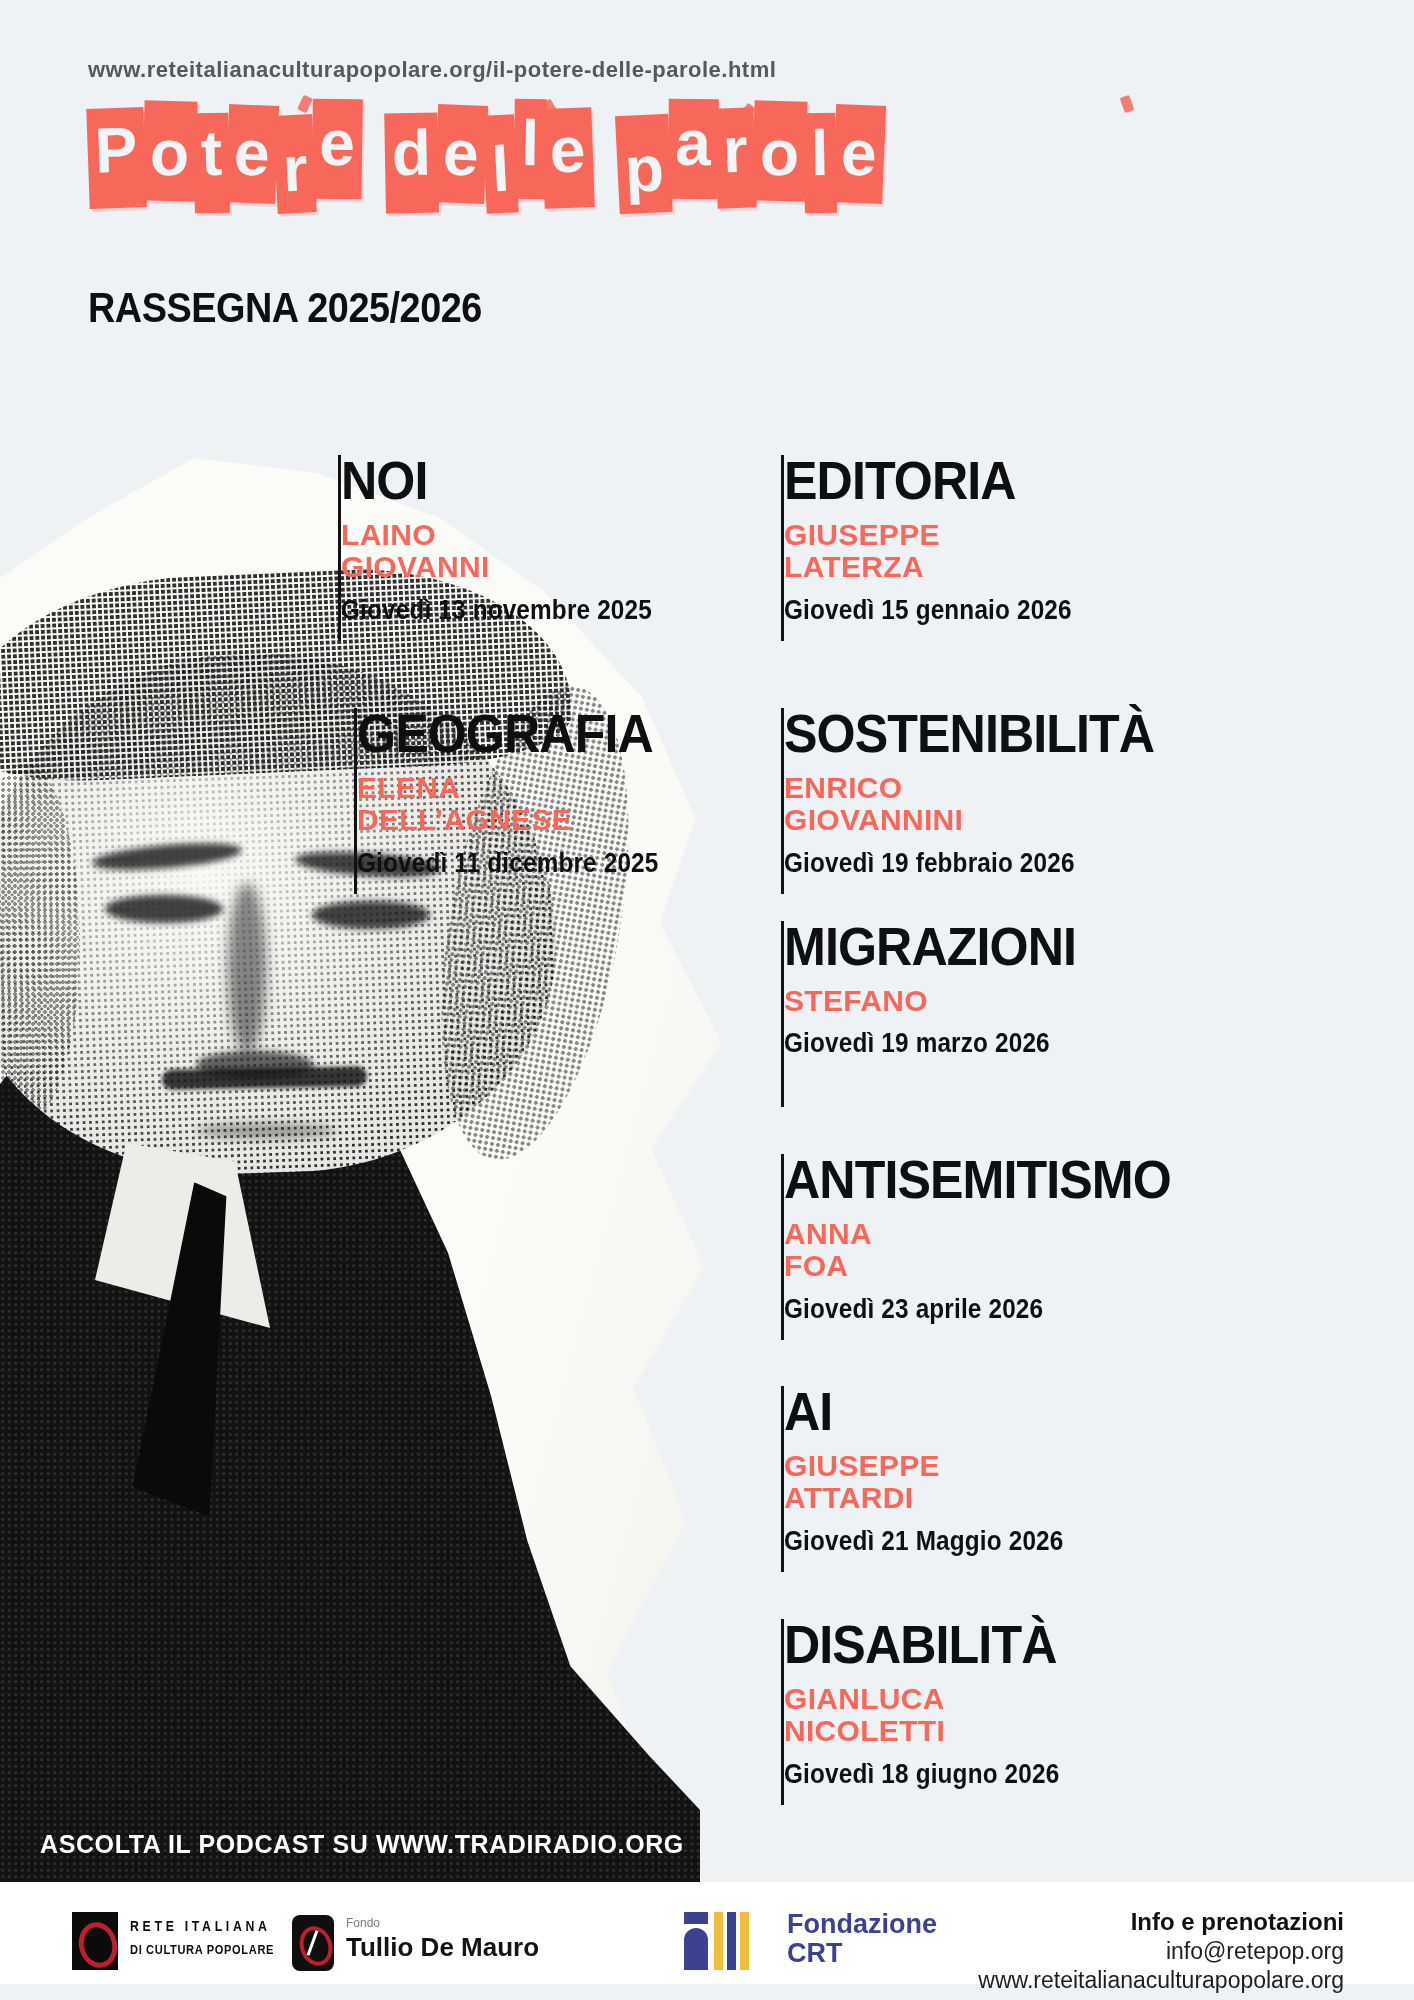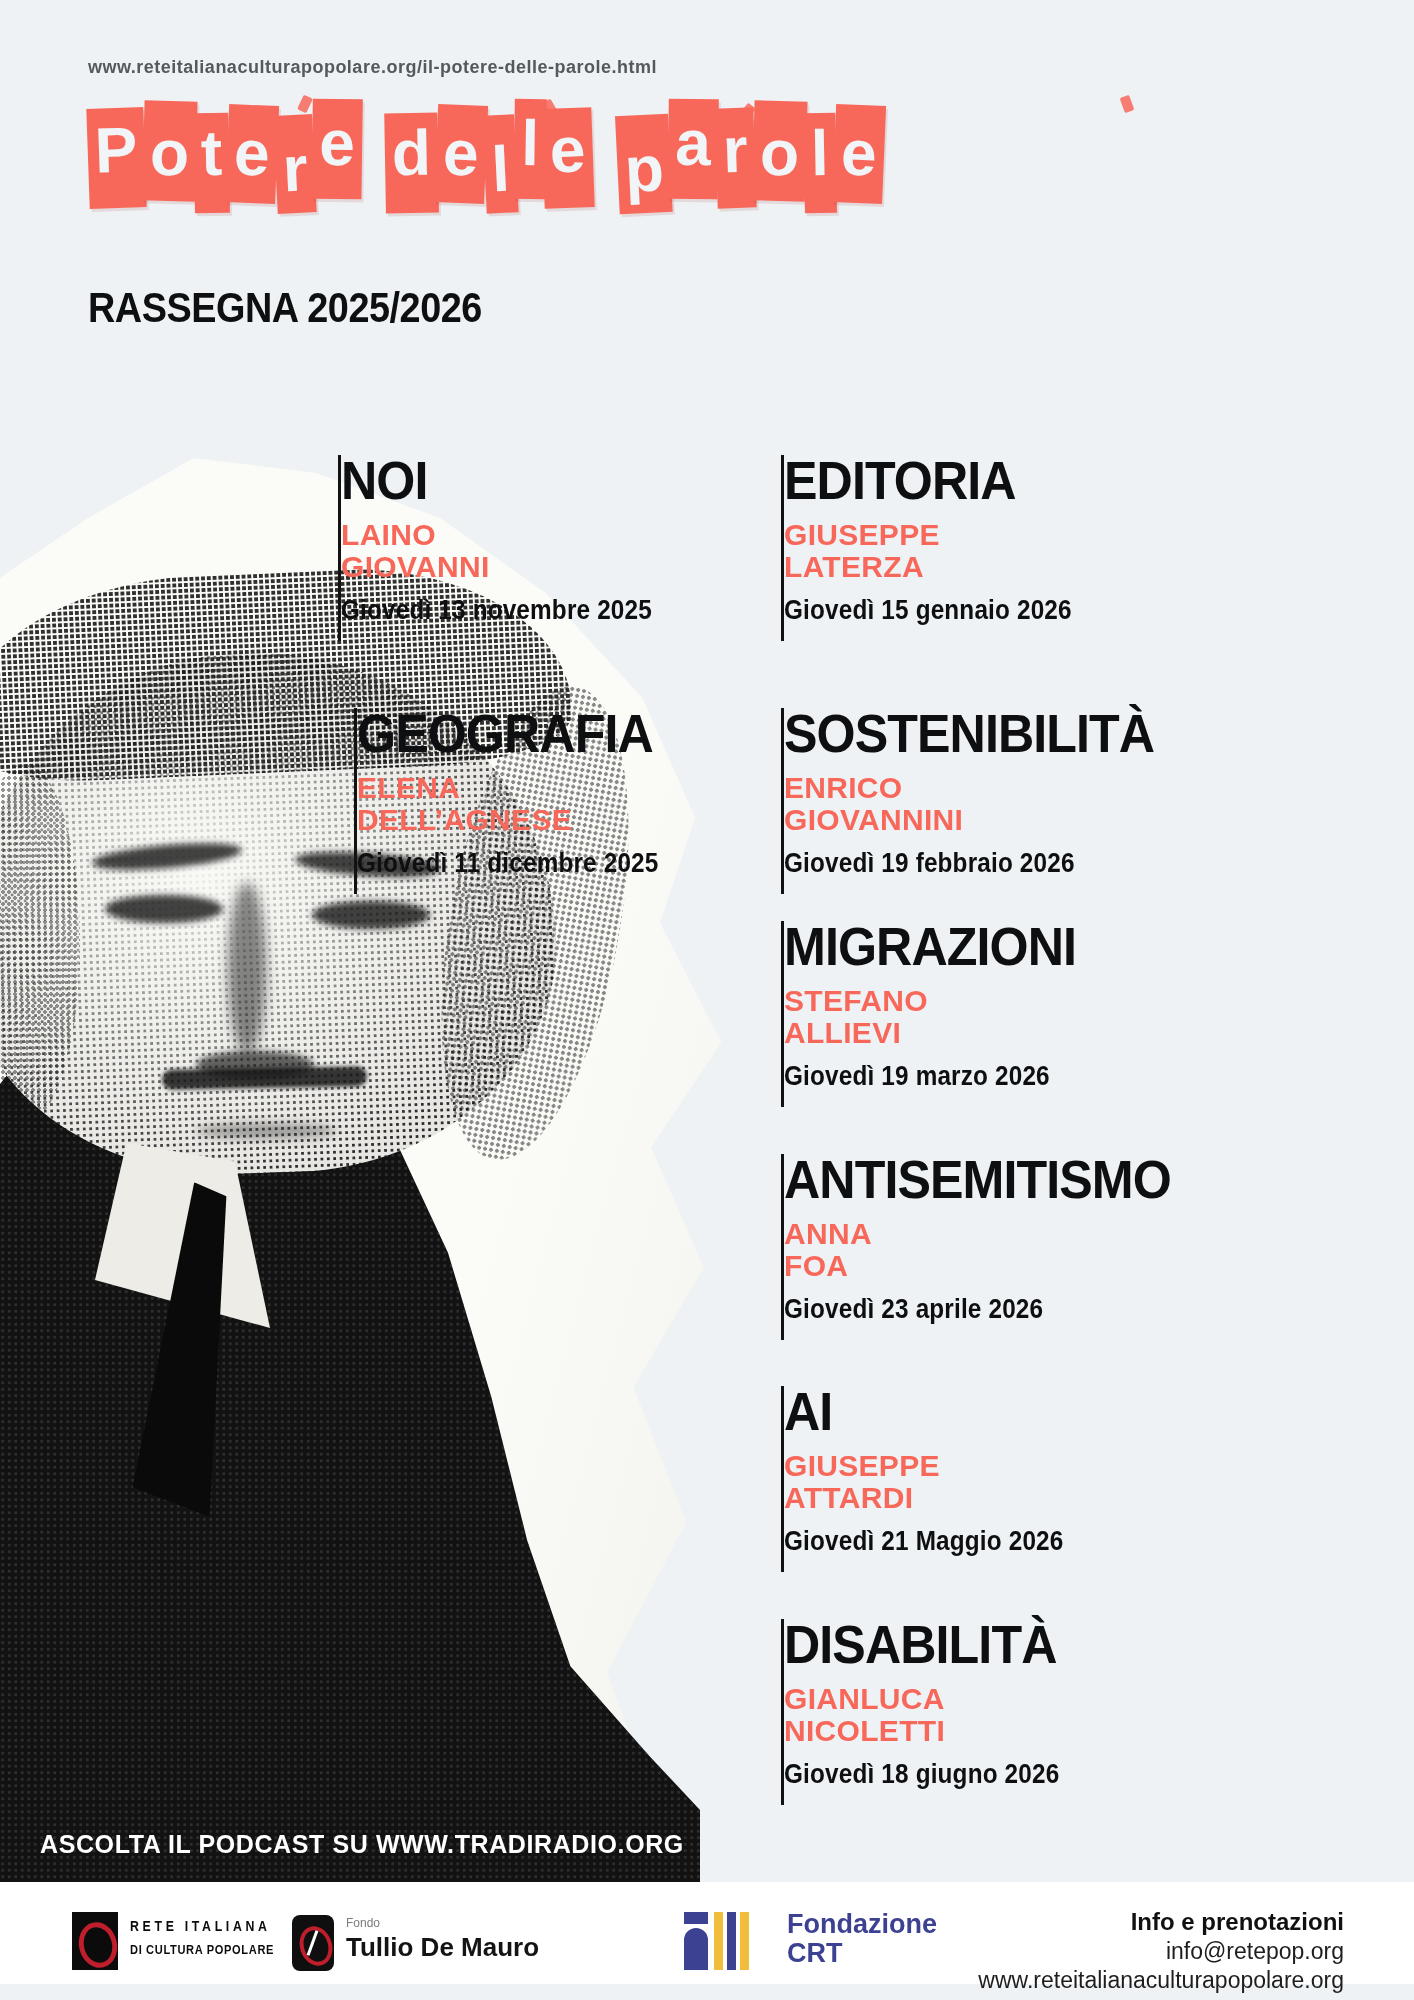--- a/index.html
+++ b/index.html
@@ -4,21 +4,21 @@
 <style>
   * { margin:0; padding:0; box-sizing:border-box; }
   body { margin:0; background:#cfd4d8; font-family:"Liberation Sans", sans-serif; }
   .poster{
     position:relative; width:1414px; height:2000px; margin:0 auto;
     background:var(--bg,#EEF2F5); overflow:hidden;
     font-family:"Liberation Sans", sans-serif;
   }
   
   .url{
-    position:absolute; left:88px; top:57px; font-size:18px; font-weight:bold;
+    position:absolute; left:88px; top:57px; font-size:22px; font-weight:bold;
     color:#54595E; letter-spacing:.5px; z-index:2;
   }
   
   .title{ position:absolute; left:88px; top:108px; display:flex; gap:26px; z-index:2; }
   .tw{ display:flex; align-items:flex-start; }
   .rl{
     display:inline-block; background:var(--accent,#F8685A); color:#F1F5F7;
     font-weight:bold; font-size:64px; line-height:1; padding:14px 7px 22px 7px;
     margin-right:-2px; box-shadow:2px 3px 0 rgba(150,40,30,.12);
   }
@@ -244,21 +244,20 @@
       <span>ENRICO</span>
       <span>GIOVANNINI</span>
     </div>
     <div class="date">Giovedì 19 febbraio 2026</div>
   </section>
 
   <section class="event e-r2">
     <div class="topic">MIGRAZIONI</div>
     <div class="speaker">
       <span>STEFANO</span>
-      <span>ALLIEVI</span>
     </div>
     <div class="date">Giovedì 19 marzo 2026</div>
   </section>
 
   <section class="event e-r3">
     <div class="topic">ANTISEMITISMO</div>
     <div class="speaker">
       <span>ANNA</span>
       <span>FOA</span>
     </div>

